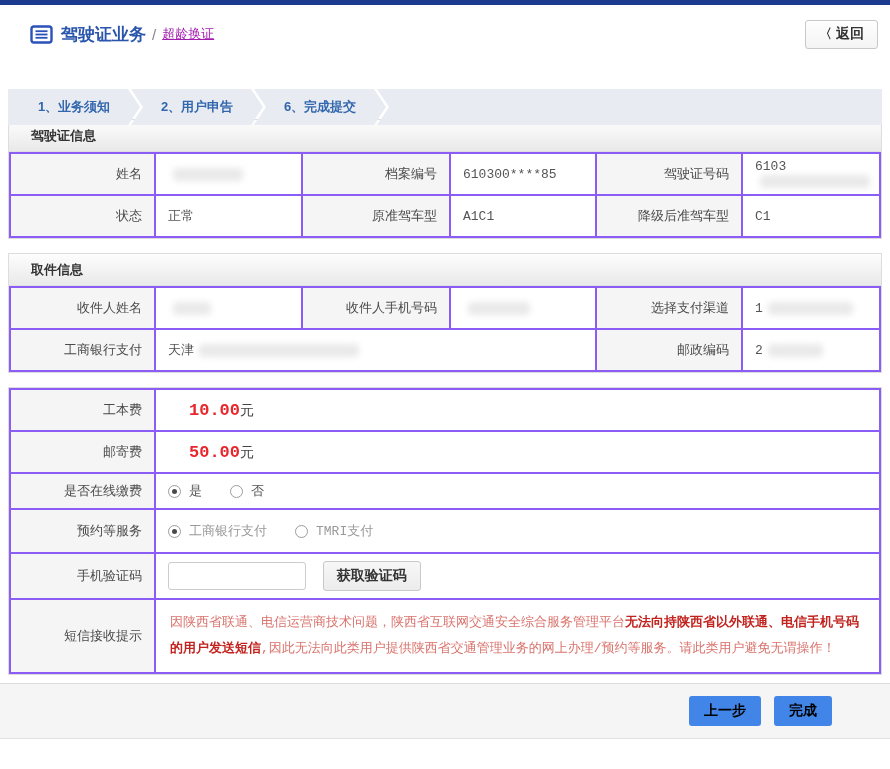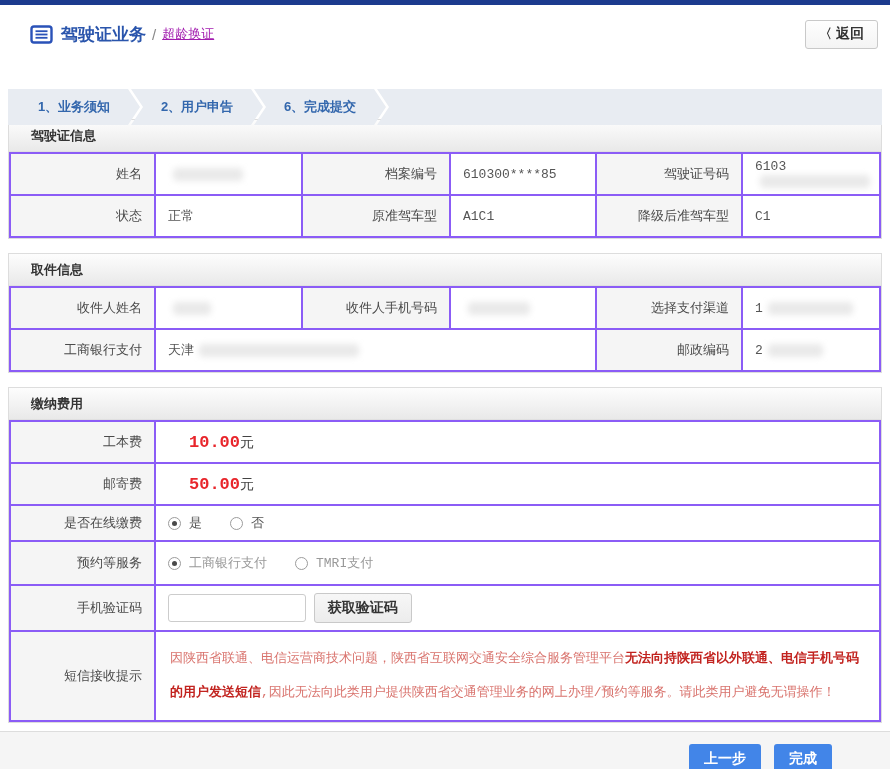--- a/index.html
+++ b/index.html
@@ -51,30 +51,30 @@
   
   .radio-group { display:flex; align-items:center; }
   .radio { width:13px; height:13px; border:1px solid #9c9c9c; border-radius:50%; background:#fff; display:inline-block; position:relative; vertical-align:middle; flex:none; cursor:pointer; }
   .radio.checked::after { content:''; position:absolute; left:3px; top:3px; width:5px; height:5px; background:#4a4a4a; border-radius:50%; }
   .radio-label { margin:0 28px 0 8px; }
   .radio-label.dark { color:#555; }
   .radio-label.gray { color:#999; }
 
   
   .code-input { width:138px; height:28px; border:1px solid #ccc; border-radius:3px; font-family:inherit; font-size:13px; padding:0 6px; vertical-align:middle; }
-  .code-btn { height:30px; padding:0 13px; background:linear-gradient(#f7f7f7,#ececec); border:1px solid #c9c9c9; border-radius:3px; font-family:inherit; font-size:14px; font-weight:bold; color:#333; vertical-align:middle; cursor:pointer; }
-
-  
-  td.notice { padding:10px 14px; line-height:34px; font-size:13px; }
+  .code-btn { height:30px; padding:0 13px; margin-left:9px; background:linear-gradient(#f7f7f7,#ececec); border:1px solid #c9c9c9; border-radius:3px; font-family:inherit; font-size:14px; font-weight:bold; color:#333; vertical-align:middle; cursor:pointer; }
+
+  
+  td.notice { padding:10px 14px; line-height:26px; font-size:13px; }
   .notice-normal { color:#d9736d; }
   .notice-strong { color:#c2231f; font-weight:bold; }
 
   
   .footer { margin-top:8px; height:56px; background:#f5f5f5; border-top:1px solid #ddd; border-bottom:1px solid #e2e2e2; display:flex; align-items:center; justify-content:flex-end; padding-right:58px; gap:13px; }
-  .btn-blue { height:30px; padding:0 15px; background:#4285e8; border:none; border-radius:3px; color:#ffffff; font-family:inherit; font-size:14px; font-weight:bold; cursor:pointer; }
+  .btn-blue { height:30px; padding:0 15px; background:#4285e8; border:none; border-radius:3px; color:#000000; font-family:inherit; font-size:14px; font-weight:bold; cursor:pointer; }
 </style>
 </head>
 <body>
 
 <div class="topbar"></div>
 
 <div class="header">
   <div class="header-left">
     <span class="hicon">
       <svg width="23" height="19" viewBox="0 0 23 19">
@@ -157,21 +157,20 @@
       <td class="lbl">工商银行支付</td>
       <td class="val" colspan="3"><span>天津</span><span class="blur w160"></span></td>
       <td class="lbl">邮政编码</td>
       <td class="val"><span>2</span><span class="blur w55"></span></td>
     </tr>
   </tbody>
     </table>
 </div>
 
 <div class="box">
-  <div class="box-title">缴纳费用</div>
   <table>
     <colgroup>
         <col style="width:145px">
         <col>
       </colgroup>
     <tbody>
         <tr>
       <td class="lbl">工本费</td>
       <td class="val"><span class="amount">10.00</span><span class="unit">元</span></td>
     </tr>

